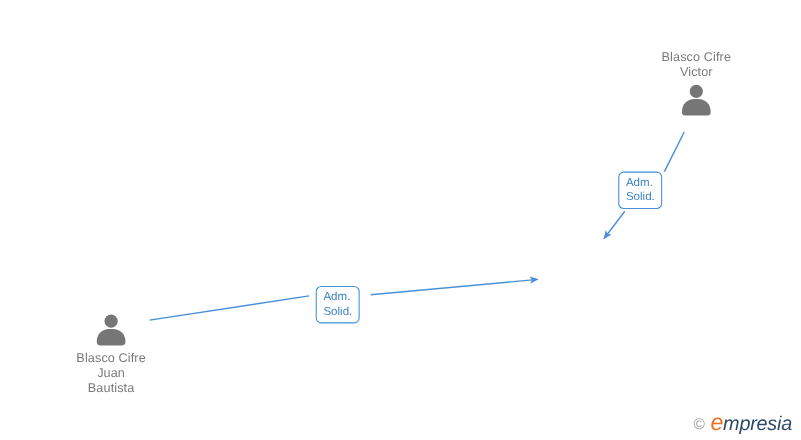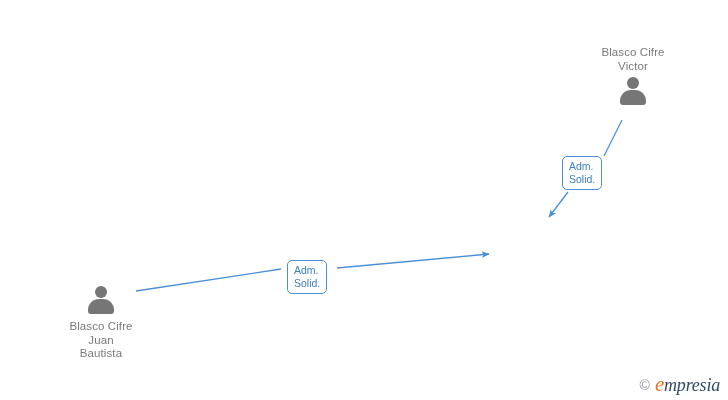--- a/index.html
+++ b/index.html
@@ -134,21 +134,21 @@
     display: flex;
     align-items: center;
     gap: 5px;
   }
   #watermark .copy {
     color: #9a9a9a;
     font-size: 14px;
     line-height: 14px;
   }
   #watermark .brand {
-    font-family: Liberation Serif, serif;
+    font-family: Liberation Sans, sans-serif;
     font-style: italic;
     font-size: 18px;
     line-height: 18px;
     color: #2f4a66;
     letter-spacing: -0.2px;
     text-align: center;
   }
   #watermark .brand .e {
     color: #f07020;
     font-size: 21px;

